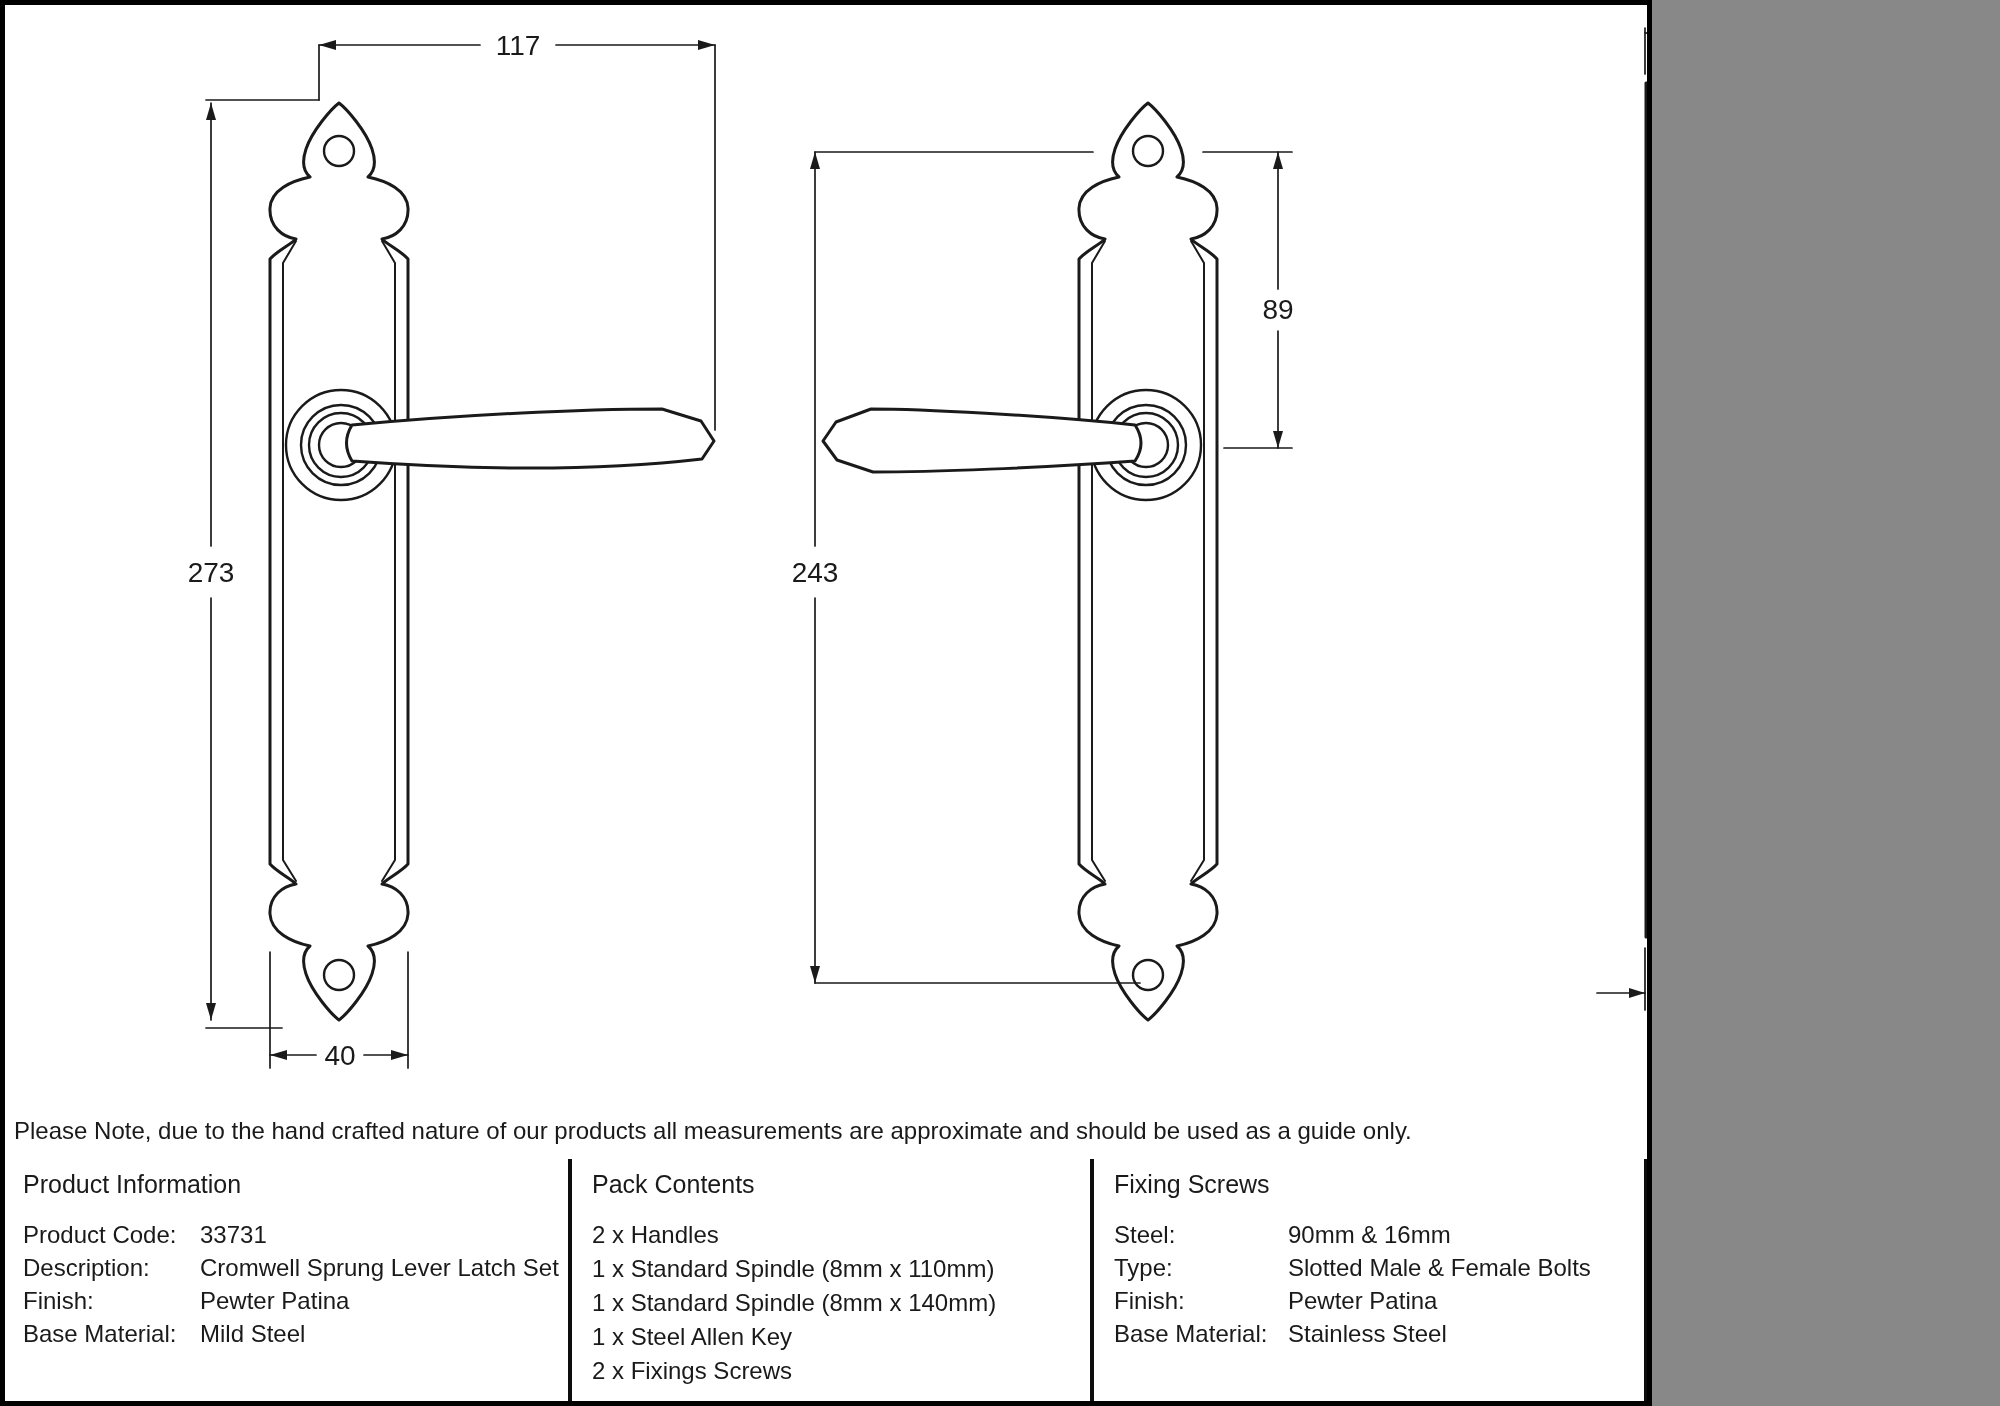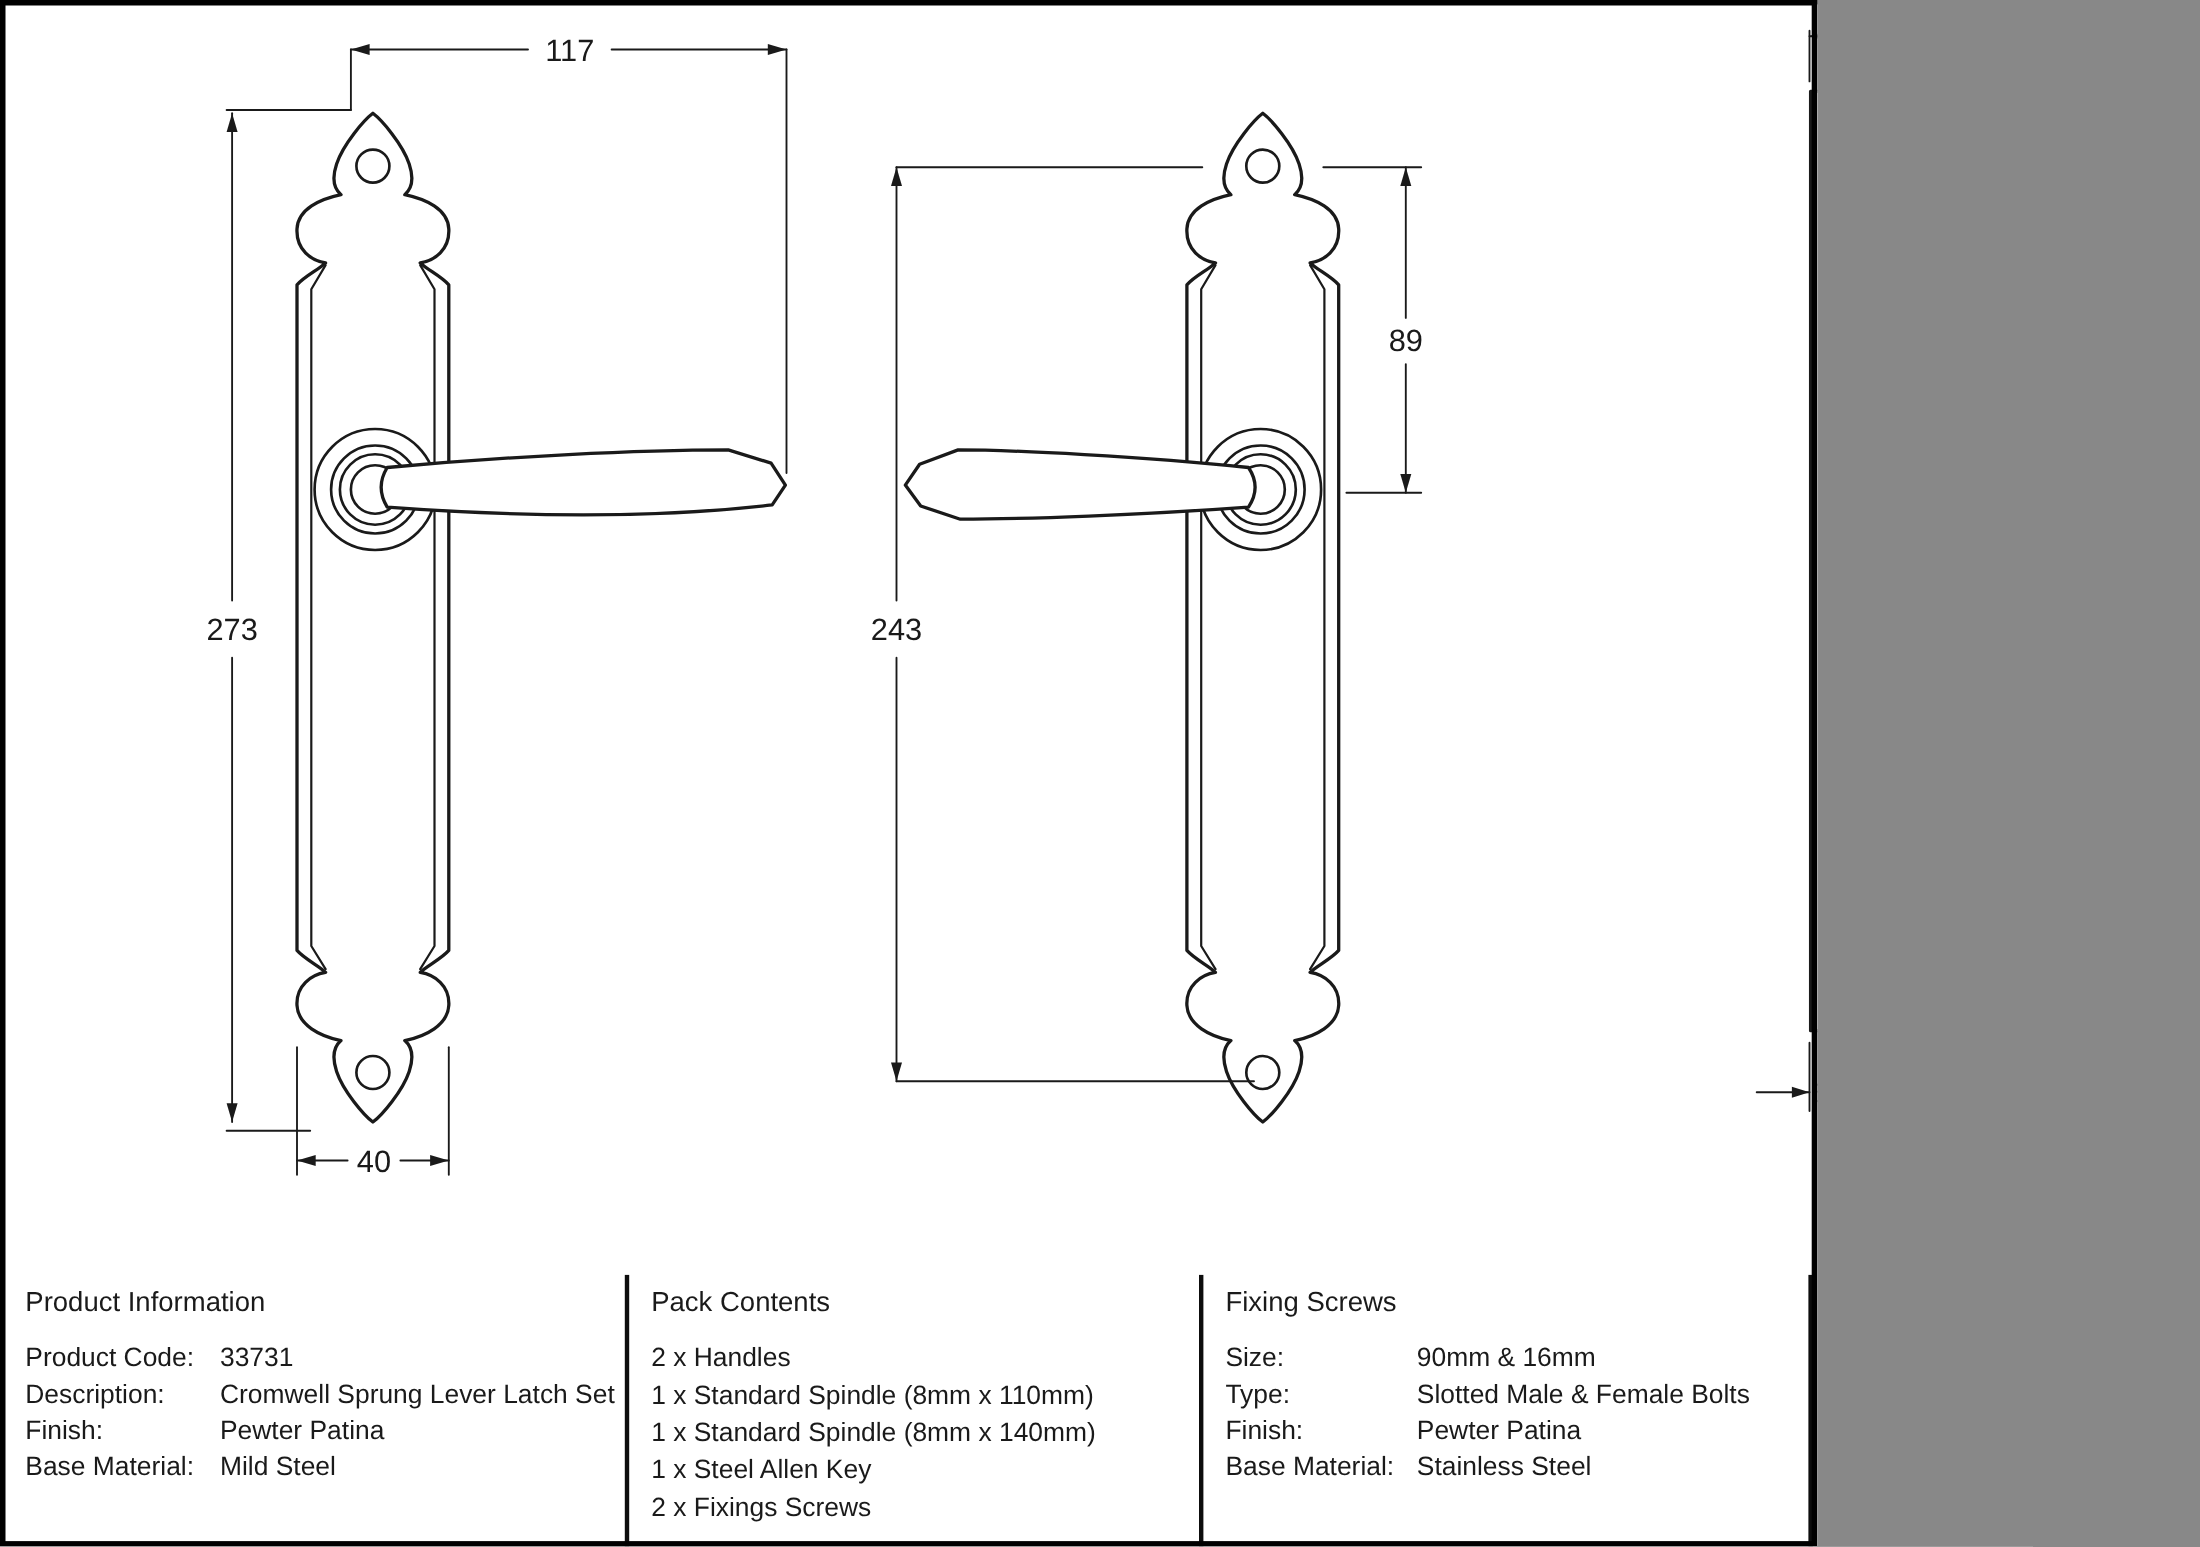--- a/index.html
+++ b/index.html
@@ -176,20 +176,21 @@
         <line class="dim" x1="1597" y1="993" x2="1645" y2="993"></line>
         <line class="dim" x1="1663" y1="993" x2="1711" y2="993"></line>
         <polygon class="arrow" points="1645,993 1629,988 1629,998"></polygon>
         <polygon class="arrow" points="1663,993 1679,988 1679,998"></polygon>
         <text class="dimtxt small" x="1654" y="1002">5</text>
       </g>
     </g>
   </svg>
 
   <div class="hrule" style="left:0;top:1100;width:2000px"></div>
+  <div class="note-text" style="left:14px;top:1116px">Please Note, due to the hand crafted nature of our products all measurements are approximate and should be used as a guide only.</div>
   <div class="hrule" style="left:0;top:1159;width:2000px"></div>
 
   <div class="hrule" style="left:0;top:1199;width:1646px"></div>
   <div class="vrule" style="left:568px;top:1159px;height:247px"></div>
   <div class="vrule" style="left:1090px;top:1159px;height:247px"></div>
   <div class="vrule" style="left:1644px;top:1159px;height:247px"></div>
 
   <span class="t25" style="left:23px;top:1169px">Product Information</span>
   <span class="t25" style="left:592px;top:1169px">Pack Contents</span>
   <span class="t25" style="left:1114px;top:1169px">Fixing Screws</span>
@@ -202,21 +203,21 @@
   <span class="t24" style="left:200px;top:1286px">Pewter Patina</span>
   <span class="t24" style="left:23px;top:1319px">Base Material:</span>
   <span class="t24" style="left:200px;top:1319px">Mild Steel</span>
 
   <span class="t24" style="left:592px;top:1220px">2 x Handles</span>
   <span class="t24" style="left:592px;top:1254px">1 x Standard Spindle (8mm x 110mm)</span>
   <span class="t24" style="left:592px;top:1288px">1 x Standard Spindle (8mm x 140mm)</span>
   <span class="t24" style="left:592px;top:1322px">1 x Steel Allen Key</span>
   <span class="t24" style="left:592px;top:1356px">2 x Fixings Screws</span>
 
-  <span class="t24" style="left:1114px;top:1220px">Size:</span>
+  <span class="t24" style="left:1114px;top:1220px">Steel:</span>
   <span class="t24" style="left:1288px;top:1220px">90mm &amp; 16mm</span>
   <span class="t24" style="left:1114px;top:1253px">Type:</span>
   <span class="t24" style="left:1288px;top:1253px">Slotted Male &amp; Female Bolts</span>
   <span class="t24" style="left:1114px;top:1286px">Finish:</span>
   <span class="t24" style="left:1288px;top:1286px">Pewter Patina</span>
   <span class="t24" style="left:1114px;top:1319px">Base Material:</span>
   <span class="t24" style="left:1288px;top:1319px">Stainless Steel</span>
 
   <div class="logo">
     <span class="brand">Anvil</span>

